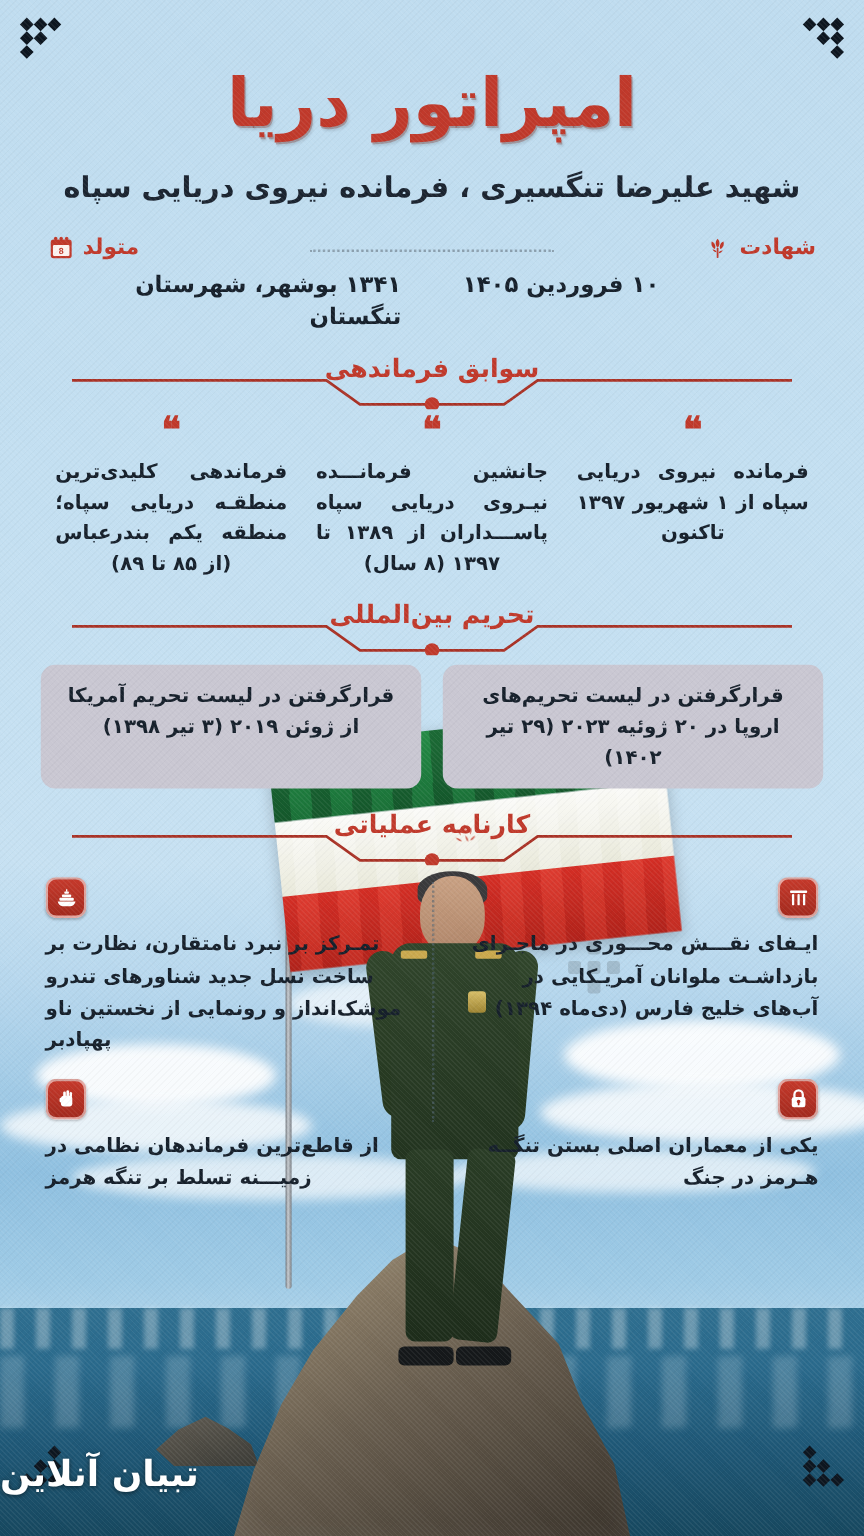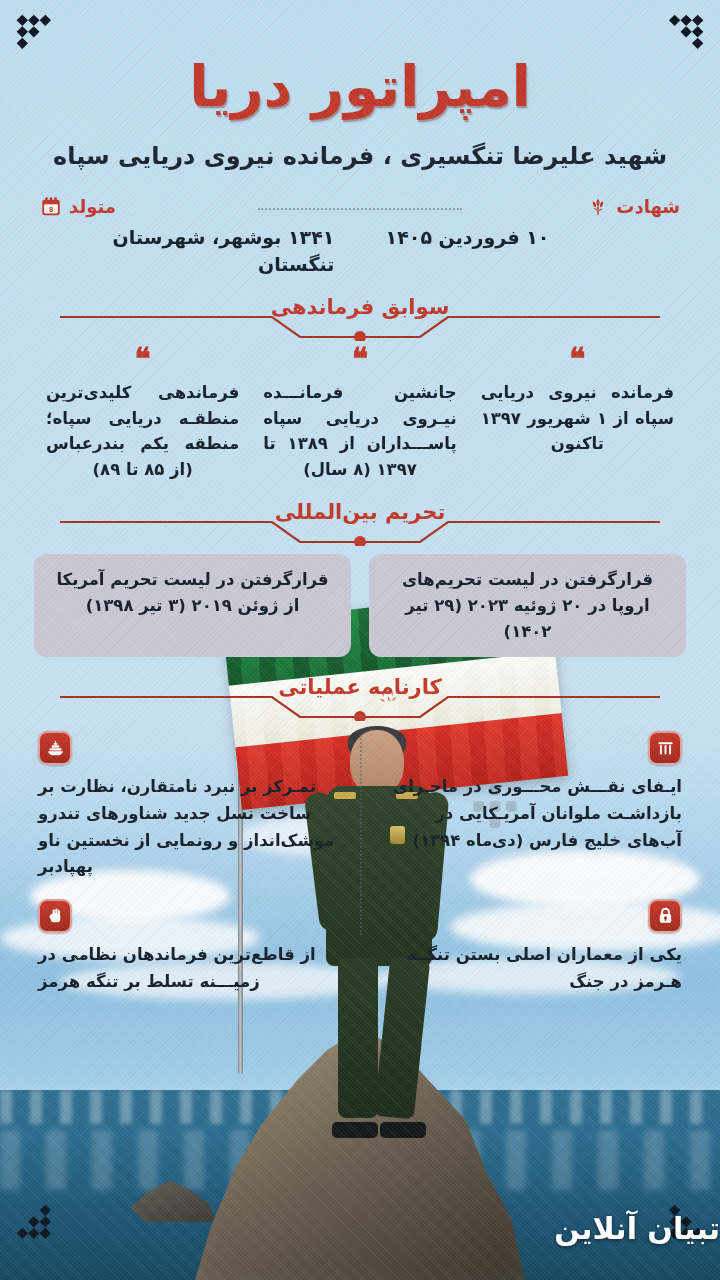--- a/index.html
+++ b/index.html
@@ -249,21 +249,21 @@
   }
 
   
   #ghost-logo {
     position:absolute; z-index:3; left:468px; top:782px;
     width:54px; height:54px; opacity:.30;
   }
   #ghost-logo svg { width:100%; height:100%; }
   #footer-logo {
     position:absolute; z-index:7; left:0; right:0; bottom:34px;
-    text-align:right; color:#fff;
+    text-align:left; color:#fff;
     text-shadow:0 1px 4px rgba(0,0,0,.55);
   }
   #footer-logo .fa { font-size:30px; font-weight:bold; letter-spacing:-1px; }
   #footer-logo .en { font-size:17px; letter-spacing:3px; margin-top:1px; }
 </style>
 </head>
 <body>
 
 <div id="poster">
 

